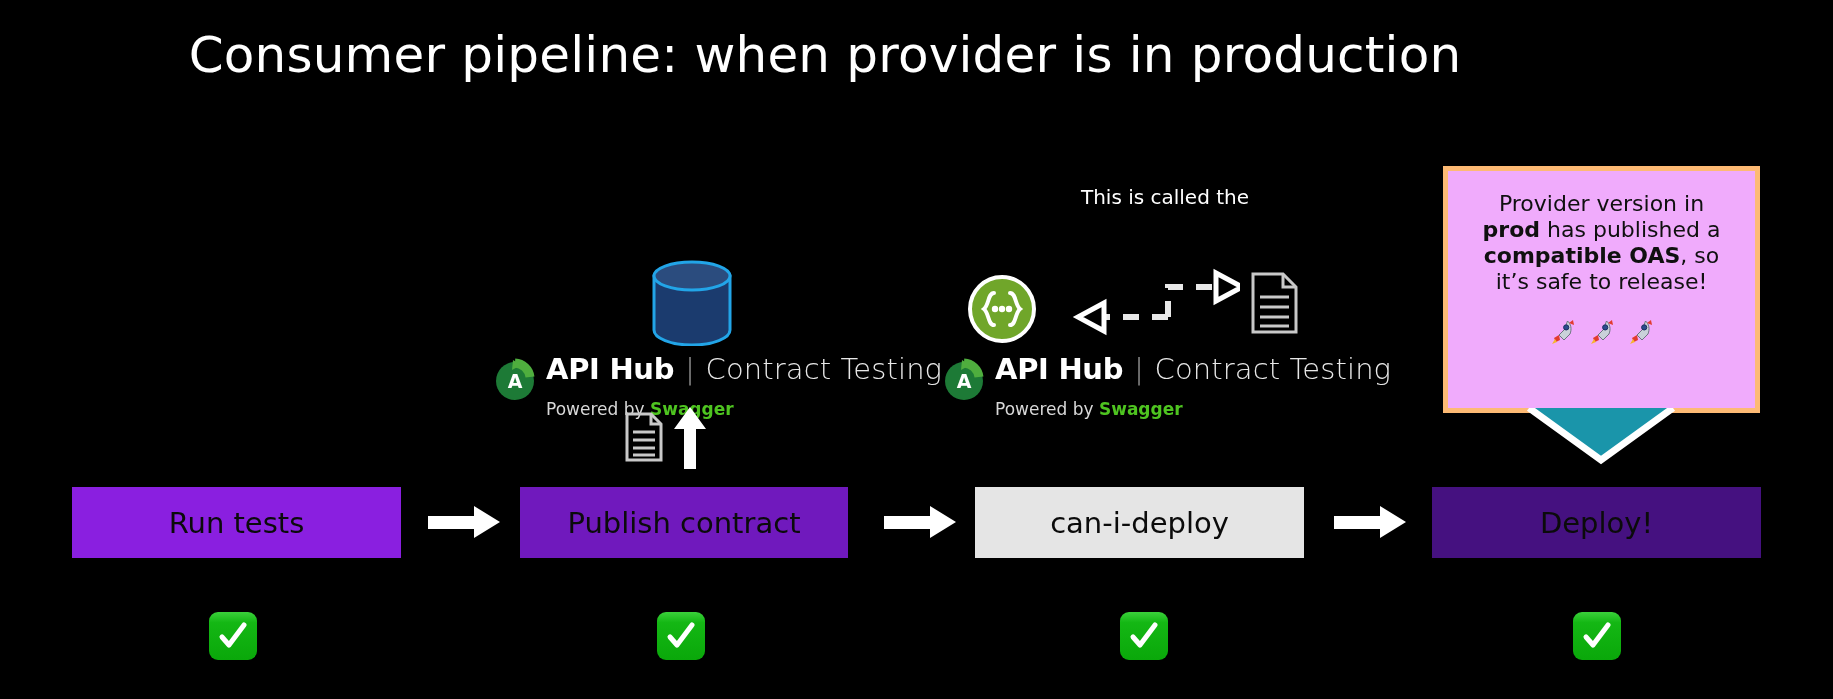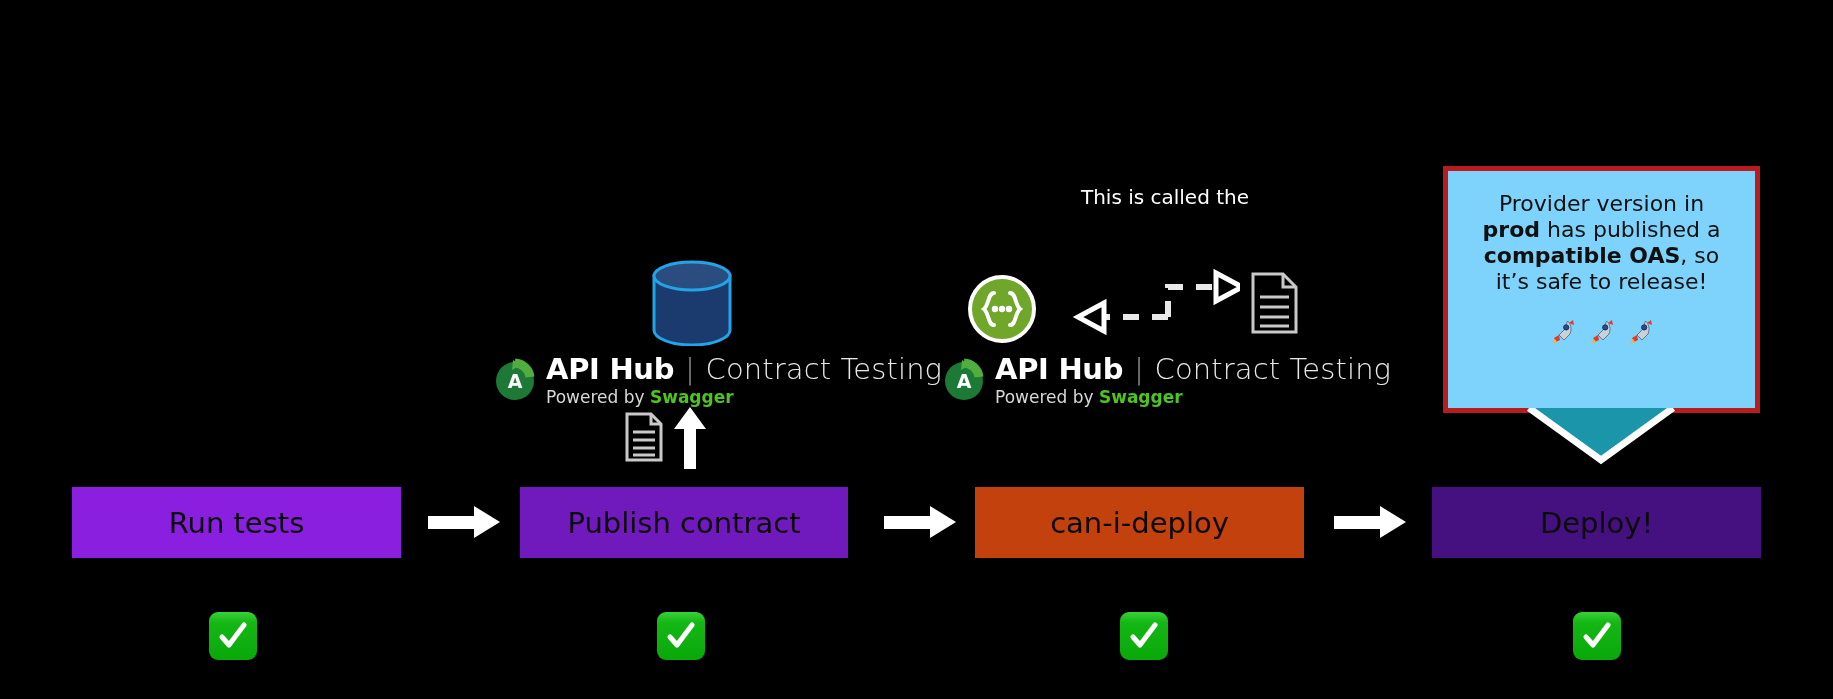--- a/index.html
+++ b/index.html
@@ -39,21 +39,21 @@
     display: flex;
     align-items: center;
     justify-content: center;
     color: #0b0b0b;
     font-size: 29px;
     font-weight: 400;
     font-family: "DejaVu Sans", "Liberation Sans", sans-serif;
   }
   #box0 { left: 72px;   width: 329px; top: 487px; background: #8a1fe0; }
   #box1 { left: 520px;  width: 328px; top: 487px; background: #7019bd; }
-  #box2 { left: 975px;  width: 329px; top: 487px; background: #c2410c; }
+  #box2 { left: 975px;  width: 329px; top: 487px; background: #e5e5e5; }
   #box3 { left: 1432px; width: 329px; top: 487px; background: #451180; align-items: center; }
 
   
   .flow-arrow {
     position: absolute;
     top: 506px;
     width: 72px;
     height: 32px;
   }
   #arrow0 { left: 428px; }
@@ -123,20 +123,21 @@
     font-size: 19px;
     font-weight: 700;
     font-family: "DejaVu Sans", "Liberation Sans", sans-serif;
   }
   .apihub .mark .swoosh { position: absolute; left: 0; top: 0; }
   .apihub .wordwrap {
     margin-left: 7px;
     display: flex;
     flex-direction: column;
     justify-content: flex-start;
+    gap: 12px;
   }
   .apihub .line1 {
     display: flex;
     align-items: baseline;
     white-space: nowrap;
     line-height: 1;
   }
   .apihub .brand {
     color: #ffffff;
     font-size: 29px;
@@ -213,22 +214,22 @@
     left: 1050px; top: 265px;
     width: 190px; height: 90px;
   }
 
   
   #callout {
     position: absolute;
     left: 1443px; top: 166px;
     width: 317px;
     height: 247px;
-    background: #7dd3fc;
-    border: 5px solid #b91c1c;
+    background: #f0abfc;
+    border: 5px solid #fdba74;
     color: #000000;
     text-align: center;
     padding: 20px 22px 0 22px;
   }
   #callout .co-text {
     font-size: 22px;
     line-height: 1.18;
     color: #101010;
     font-family: "DejaVu Sans", "Liberation Sans", sans-serif;
   }
@@ -246,20 +247,21 @@
     width: 317px;
     height: 60px;
     pointer-events: none;
   }
 </style>
 </head>
 <body>
 
 <div id="slide">
 
+  <div id="title">Consumer pipeline: when provider is in production</div>
 
   <div id="database">
     <svg width="84" height="86" viewBox="0 0 84 86">
       <path d="M4,16 L4,70 A38,15 0 0 0 80,70 L80,16 Z" fill="#1b3b6e" stroke="#22a5e8" stroke-width="3"></path>
       <ellipse cx="42" cy="16" rx="38" ry="14" fill="#2b4c7e" stroke="#22a5e8" stroke-width="3"></ellipse>
     </svg>
   </div>
 
   <div class="apihub" id="apihub0">
     <div class="mark">

